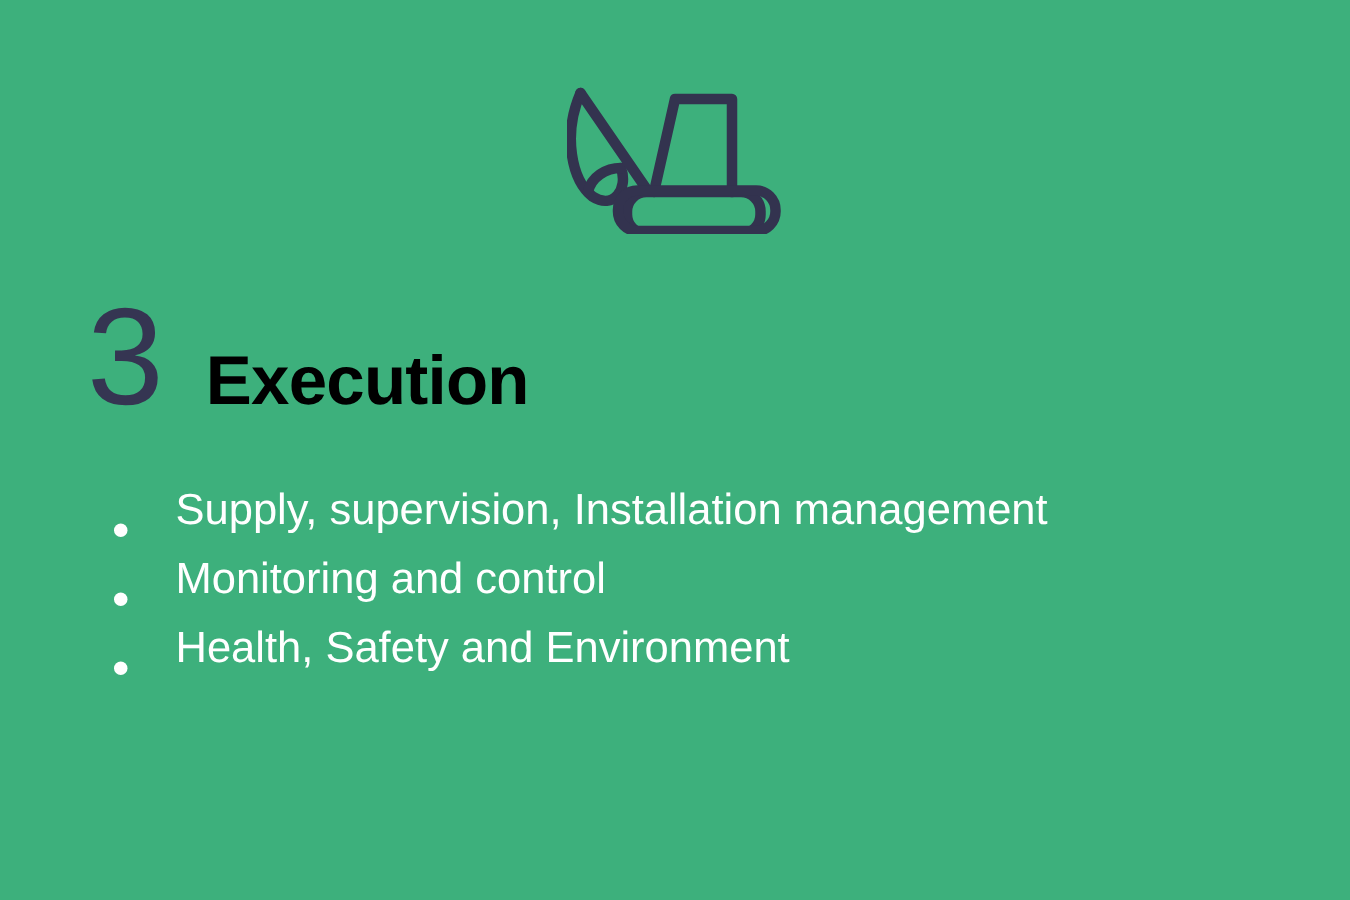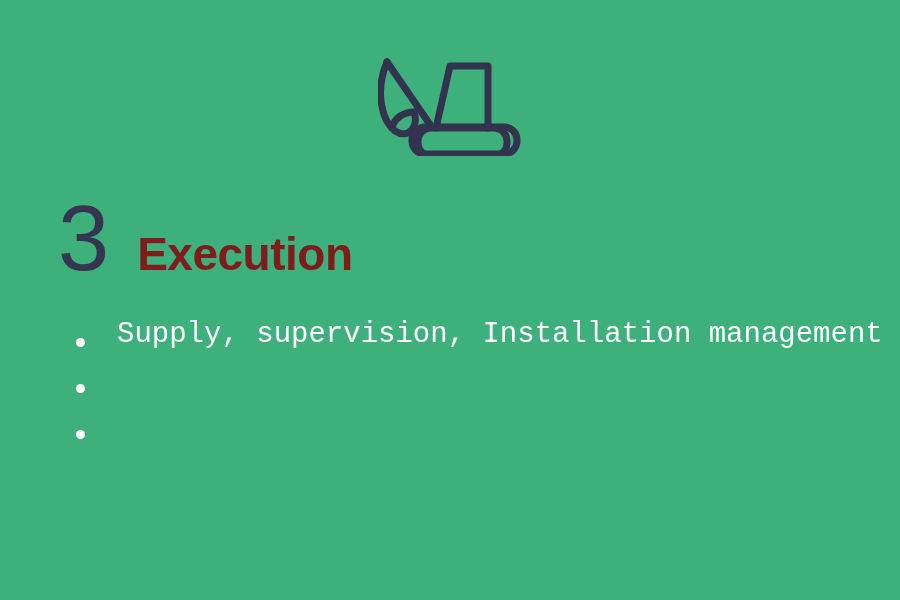--- a/index.html
+++ b/index.html
@@ -48,39 +48,38 @@
     font-size: 92px;
     line-height: 1;
     font-weight: 300;
     color: #353552;
     letter-spacing: 0px;
   }
   #heading-title {
     font-size: 46px;
     line-height: 1;
     font-weight: bold;
-    color: #7f1d1d;
+    color: #000000;
     margin-left: 28px;
     letter-spacing: -0.5px;
   }
 
   
   #bullet-list {
     position: absolute;
     left: 76px;
     top: 312px;
     margin: 0;
     padding: 0;
     list-style: none;
   }
   .bullet-row {
     display: flex;
-    align-items: center;
+    align-items: flex-end;
     height: 46px;
-    font-family: Liberation Mono, monospace;
   }
   .bullet-dot {
     width: 9px;
     height: 9px;
     border-radius: 50%;
     background: #ffffff;
     margin-top: 14px;
     margin-right: 0px;
     flex: 0 0 auto;
   }
@@ -120,19 +119,21 @@
     <span id="heading-title">Execution</span>
   </div>
 
   <ul id="bullet-list">
     <li class="bullet-row">
       <span class="bullet-dot"></span>
       <span class="bullet-text">Supply, supervision, Installation management</span>
     </li>
     <li class="bullet-row">
       <span class="bullet-dot"></span>
+      <span class="bullet-text">Monitoring and control</span>
     </li>
     <li class="bullet-row">
       <span class="bullet-dot"></span>
+      <span class="bullet-text">Health, Safety and Environment</span>
     </li>
   </ul>
 
 </div>
 
 </body></html>

